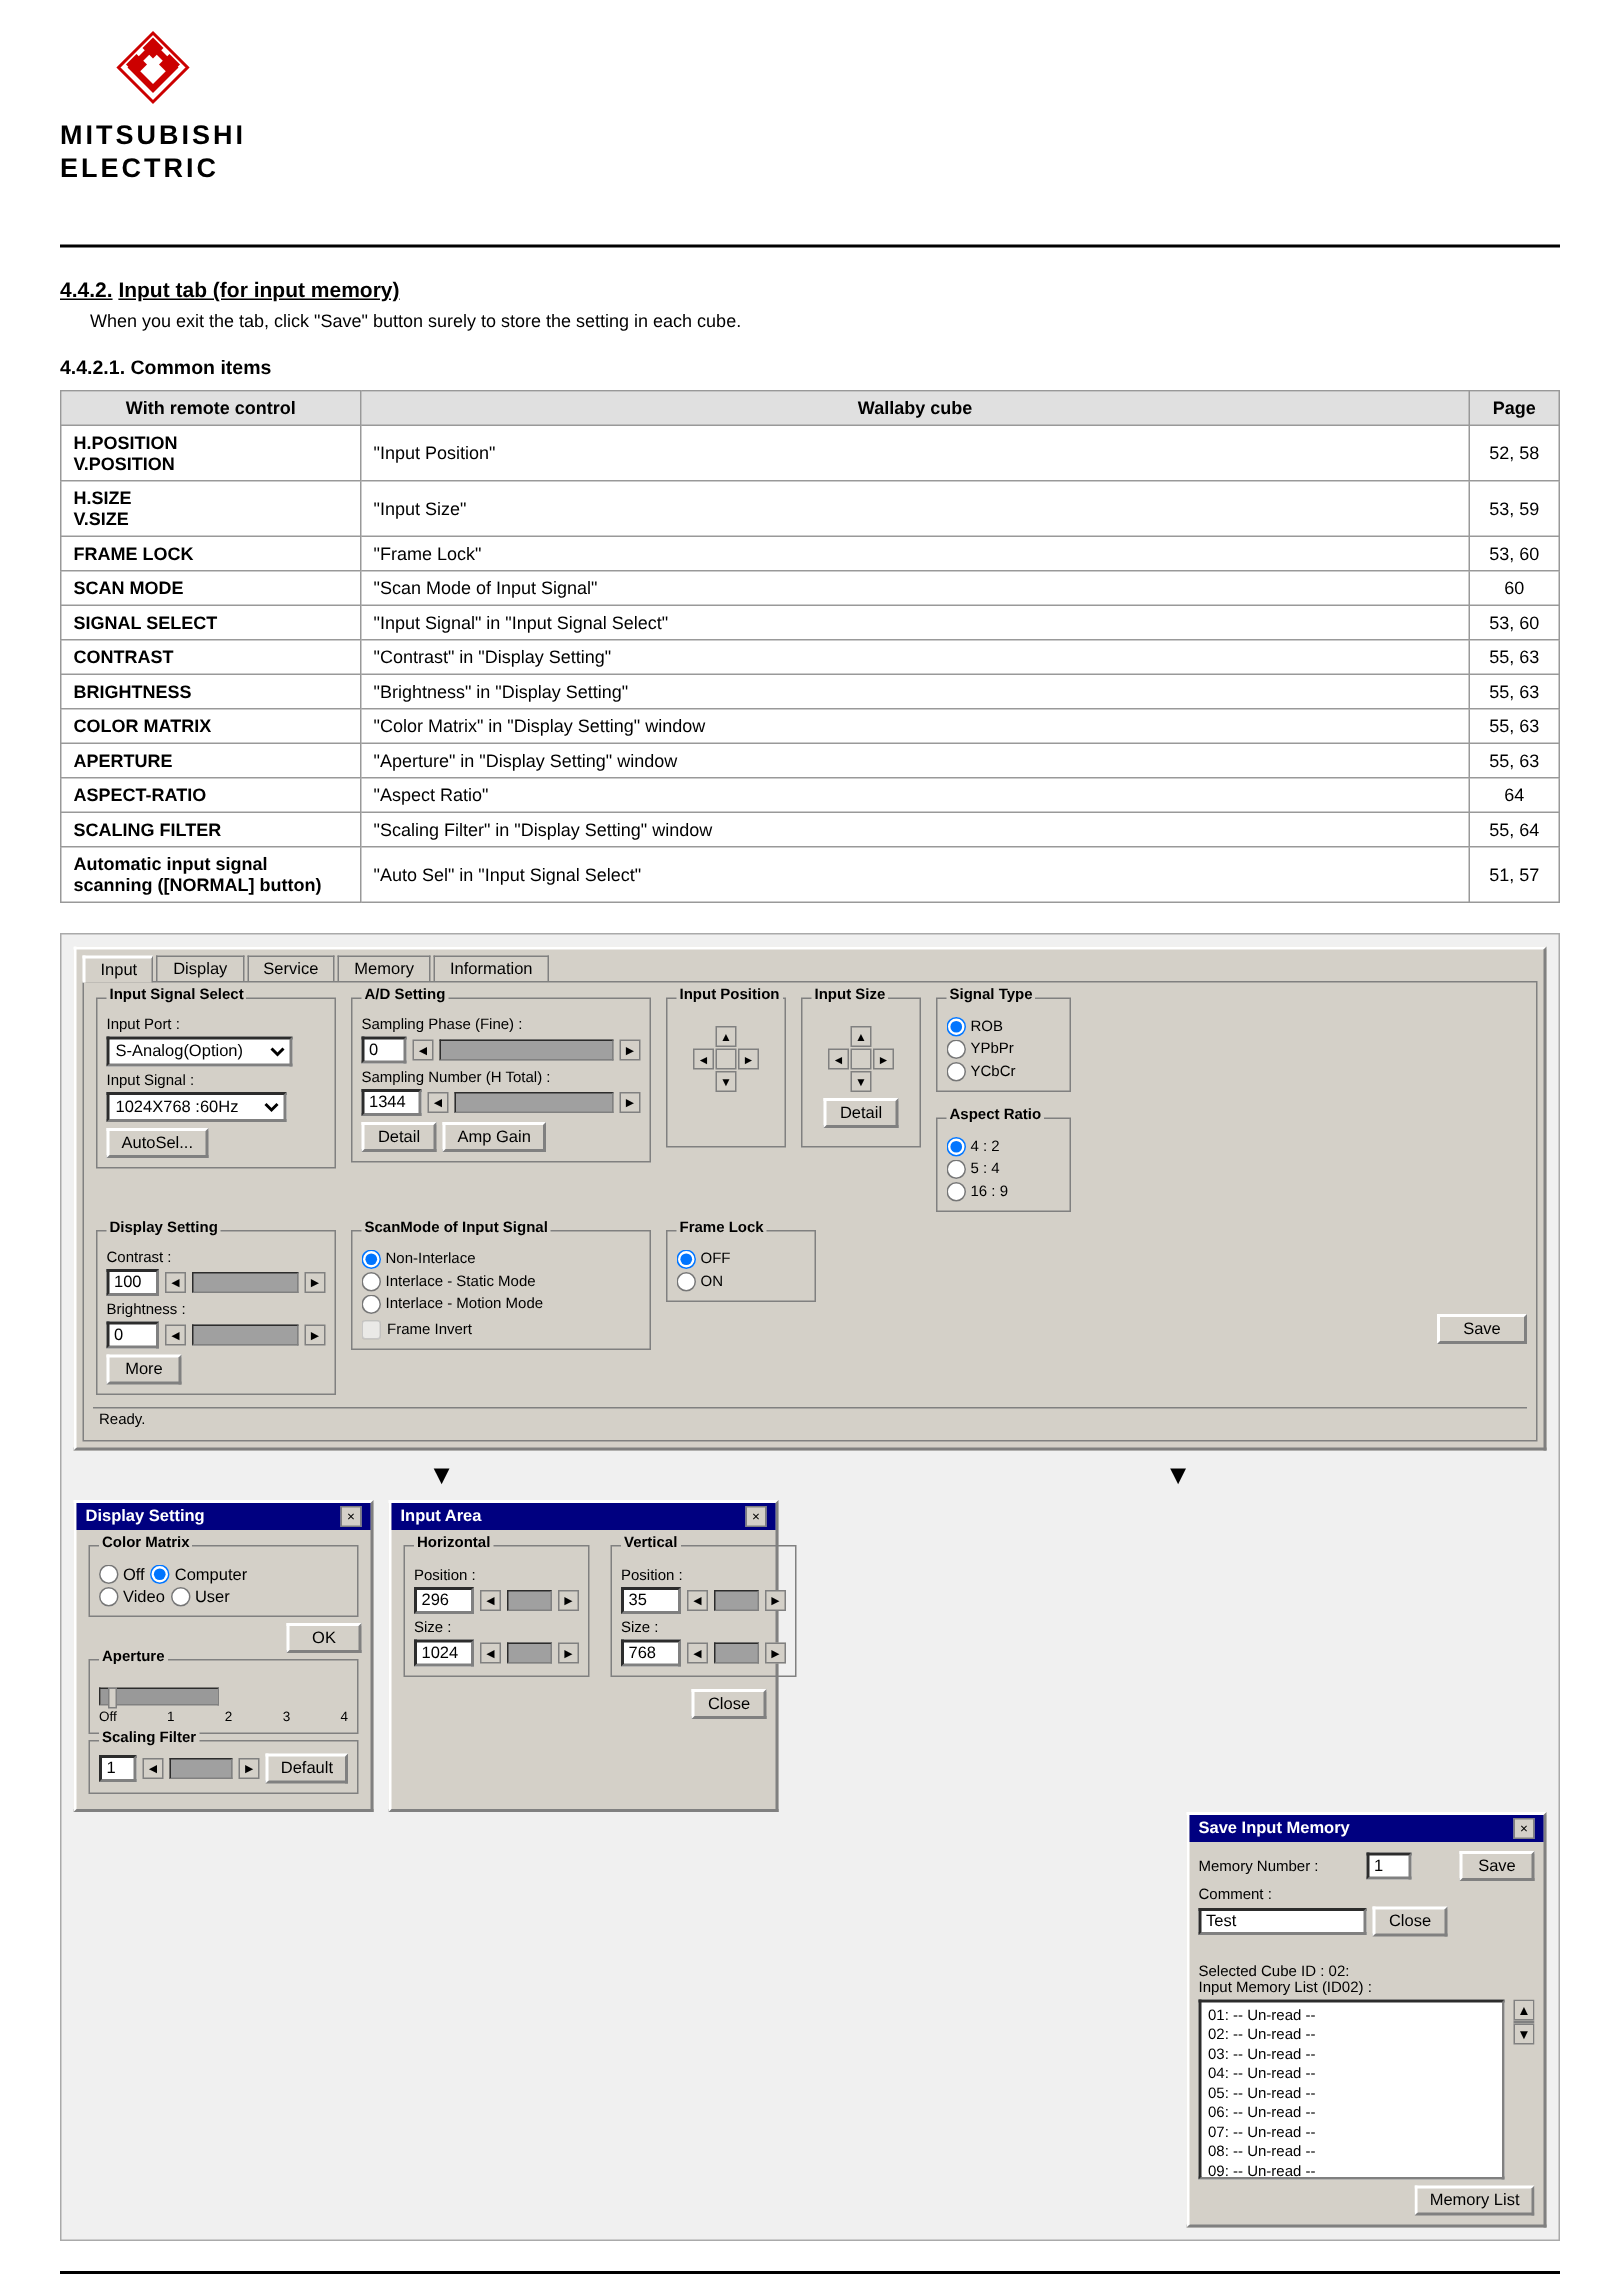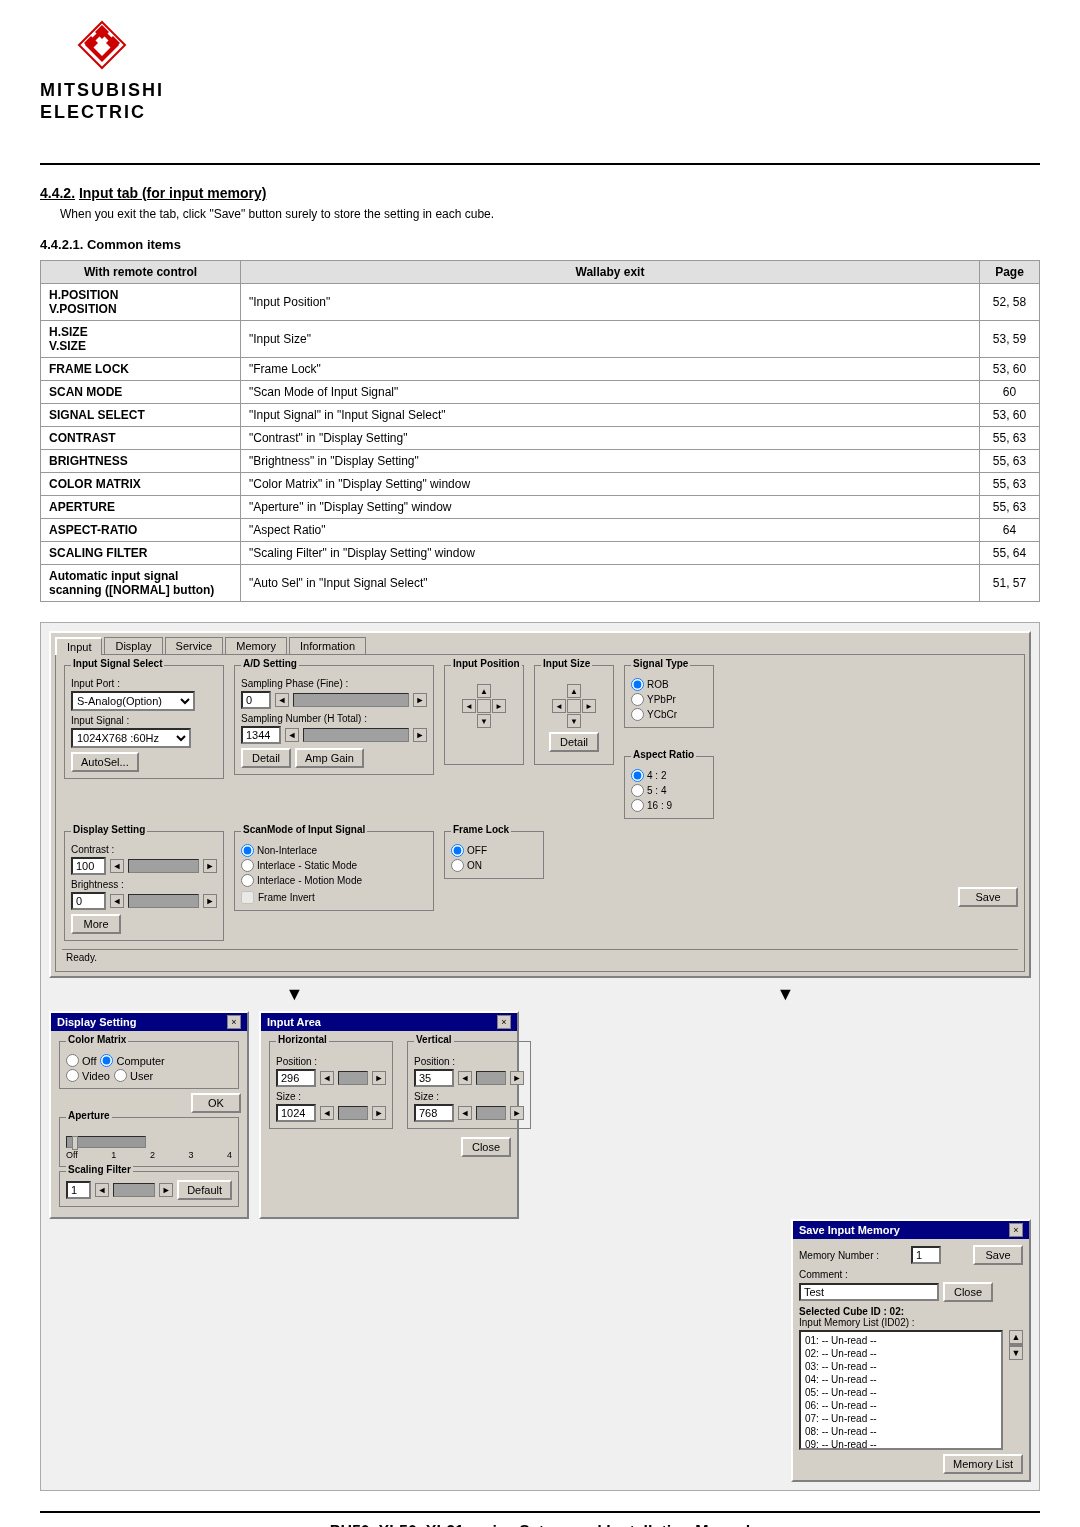--- a/index.html
+++ b/index.html
@@ -352,21 +352,21 @@
   <div class="section-desc">When you exit the tab, click "Save" button surely to store the setting in each cube.</div>
 </div>
 
 <div>
   <div class="subsection-title">4.4.2.1.  Common items</div>
 
   <table class="settings-table">
     <thead>
       <tr>
         <th>With remote control</th>
-        <th>Wallaby exit</th>
+        <th>Wallaby cube</th>
         <th>Page</th>
       </tr>
     </thead>
     <tbody id="table-body">
     <tr>
           <td style="white-space: pre-line;">H.POSITION
 V.POSITION</td>
           <td>"Input Position"</td>
           <td>52, 58</td>
         </tr>
@@ -512,21 +512,21 @@
               <div class="arrow-empty"></div>
               <button class="arrow-btn">▼</button>
               <div class="arrow-empty"></div>
             </div>
           </div>
           <div class="mt4 flex-row" style="justify-content:center;">
             <button class="win-btn">Detail</button>
           </div>
         </div>
 
-        <div class="flex-col" style="gap:20px;">
+        <div class="flex-col" style="gap:9px;">
           <div class="group-box" style="width:90px;">
             <span class="group-box-title">Signal Type</span>
             <div class="radio-group" style="margin-top:8px;">
               <label class="radio-item">
                 <input type="radio" name="signal" checked="" style=""> 
                   <span>ROB</span>
               </label>
               <label class="radio-item">
                 <input type="radio" name="signal" style=""> 
                   <span>YPbPr</span>
@@ -754,24 +754,24 @@
         <button class="sub-dialog-close">×</button>
       </div>
       <div class="sub-dialog-content">
         <div class="flex-row" style="justify-content:space-between; align-items:center;">
           <span style="font-size:10px;">Memory Number :</span>
           <input type="text" class="win-input" style="width: 30px;" value="1">
           <button class="win-btn">Save</button>
         </div>
         <div style="font-size:10px; margin-top:4px;">Comment :</div>
         <div class="flex-row mt2">
-          <input type="text" class="win-input" style="width: 140px;" value="Test">
+          <input type="text" class="win-input" style="width: 112px;" value="Test">
           <button class="win-btn">Close</button>
         </div>
-        <div style="font-size:10px; margin-top:4px;font-weight:bold;">Selected Cube ID : 02:</div>
+        <div style="font-size:10px; margin-top:18px;">Selected Cube ID : 02:</div>
         <div style="font-size:10px;">Input Memory List (ID02) :</div>
         <div class="flex-row mt2" style="align-items:flex-start;">
           <div class="list-box" style="flex:1;" id="memory-list-box">
           <div style="font-size: 10px; padding: 1px 2px; cursor: pointer;">01: -- Un-read --</div>
               <div style="font-size: 10px; padding: 1px 2px; cursor: pointer;">02: -- Un-read --</div>
               <div style="font-size: 10px; padding: 1px 2px; cursor: pointer;">03: -- Un-read --</div>
               <div style="font-size: 10px; padding: 1px 2px; cursor: pointer;">04: -- Un-read --</div>
               <div style="font-size: 10px; padding: 1px 2px; cursor: pointer;">05: -- Un-read --</div>
               <div style="font-size: 10px; padding: 1px 2px; cursor: pointer;">06: -- Un-read --</div>
               <div style="font-size: 10px; padding: 1px 2px; cursor: pointer;">07: -- Un-read --</div>

